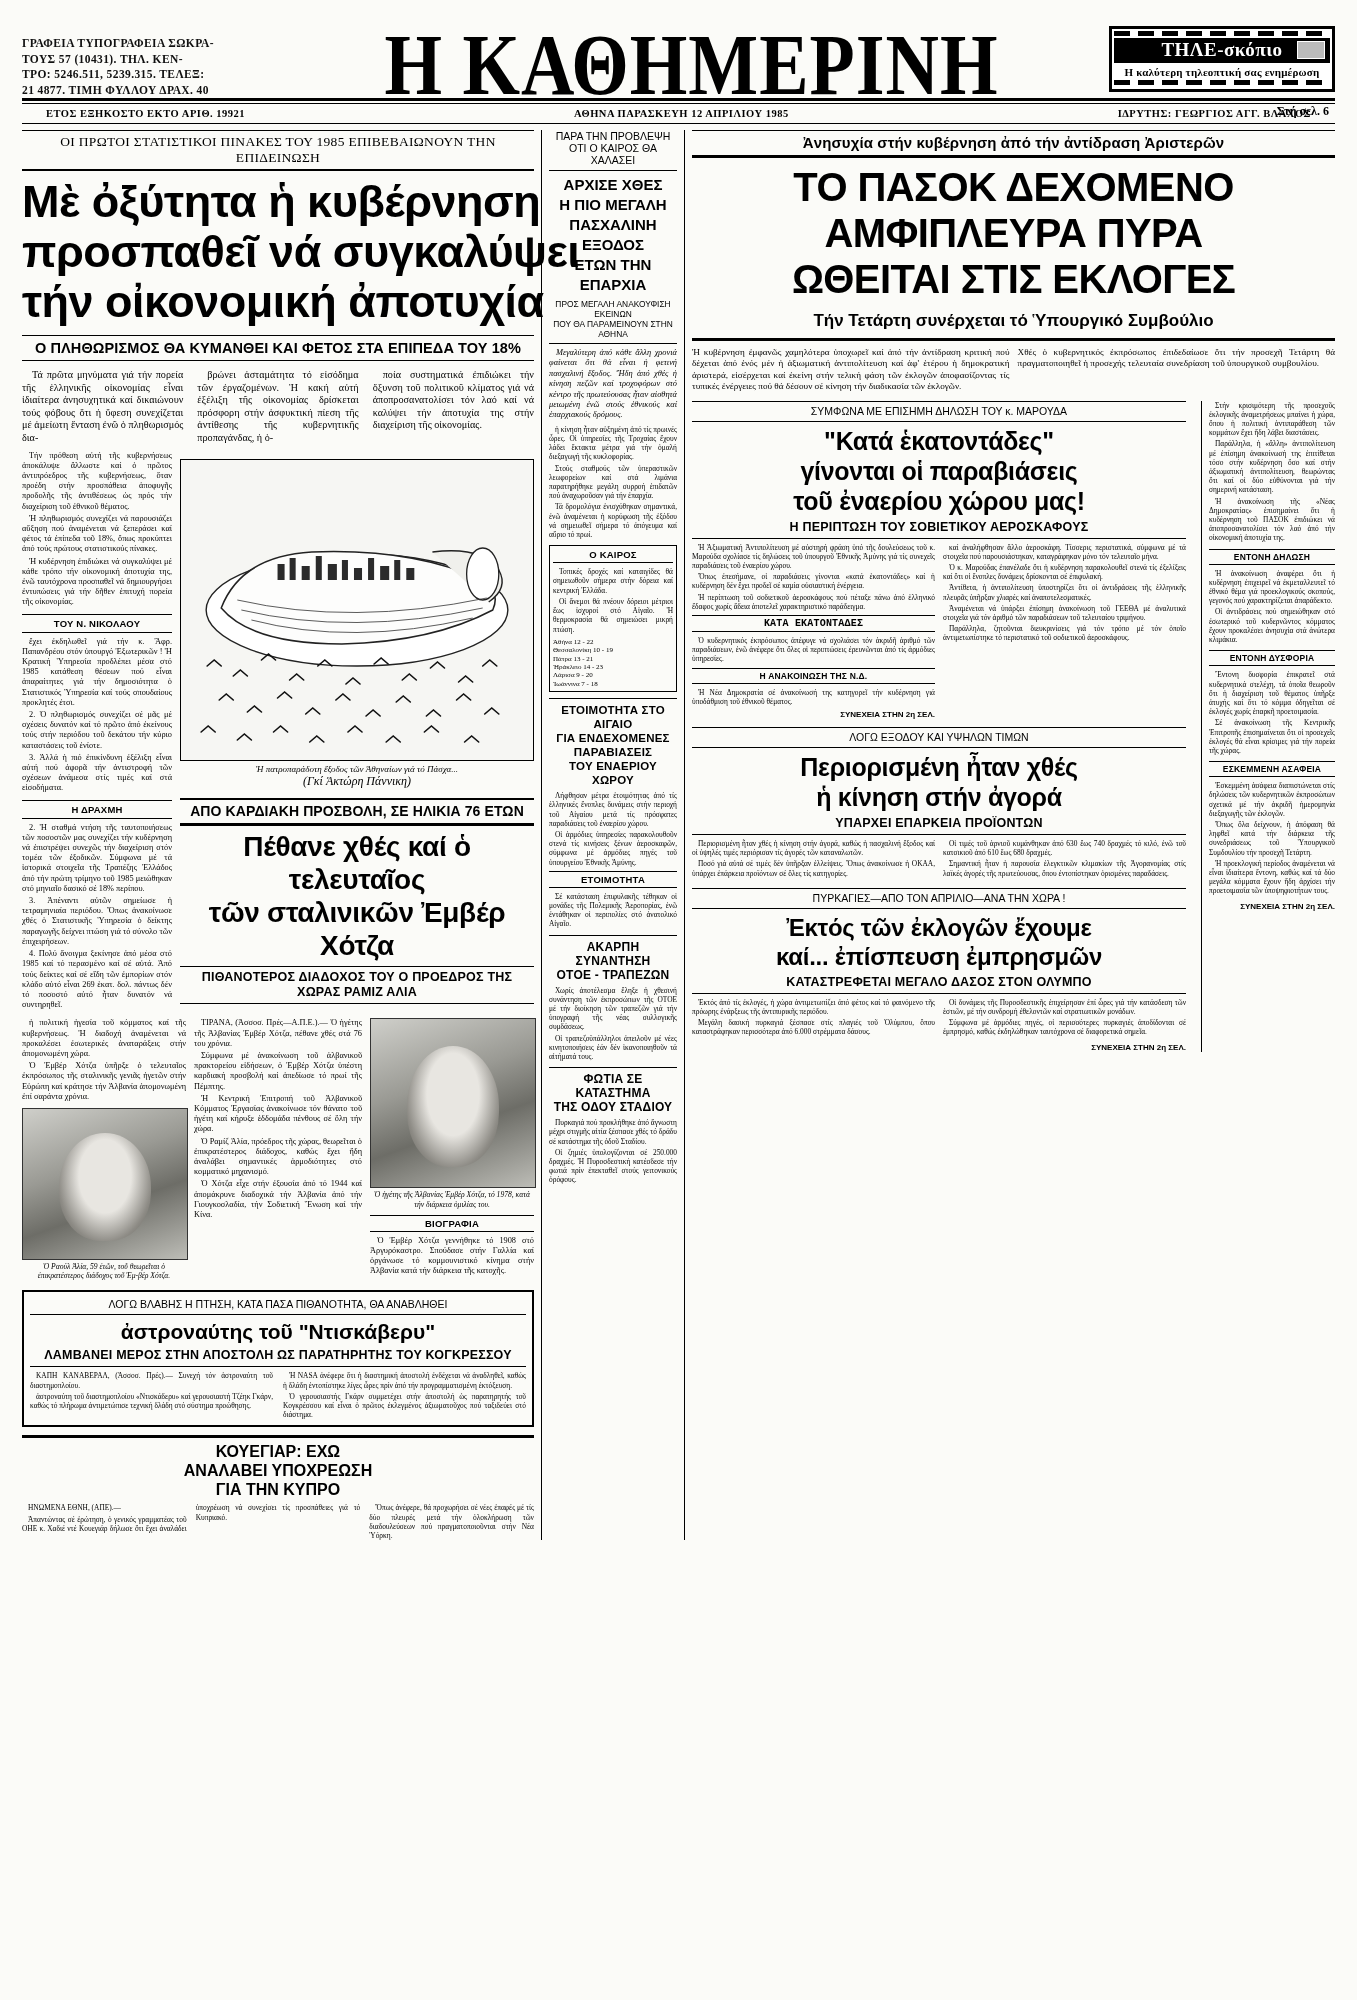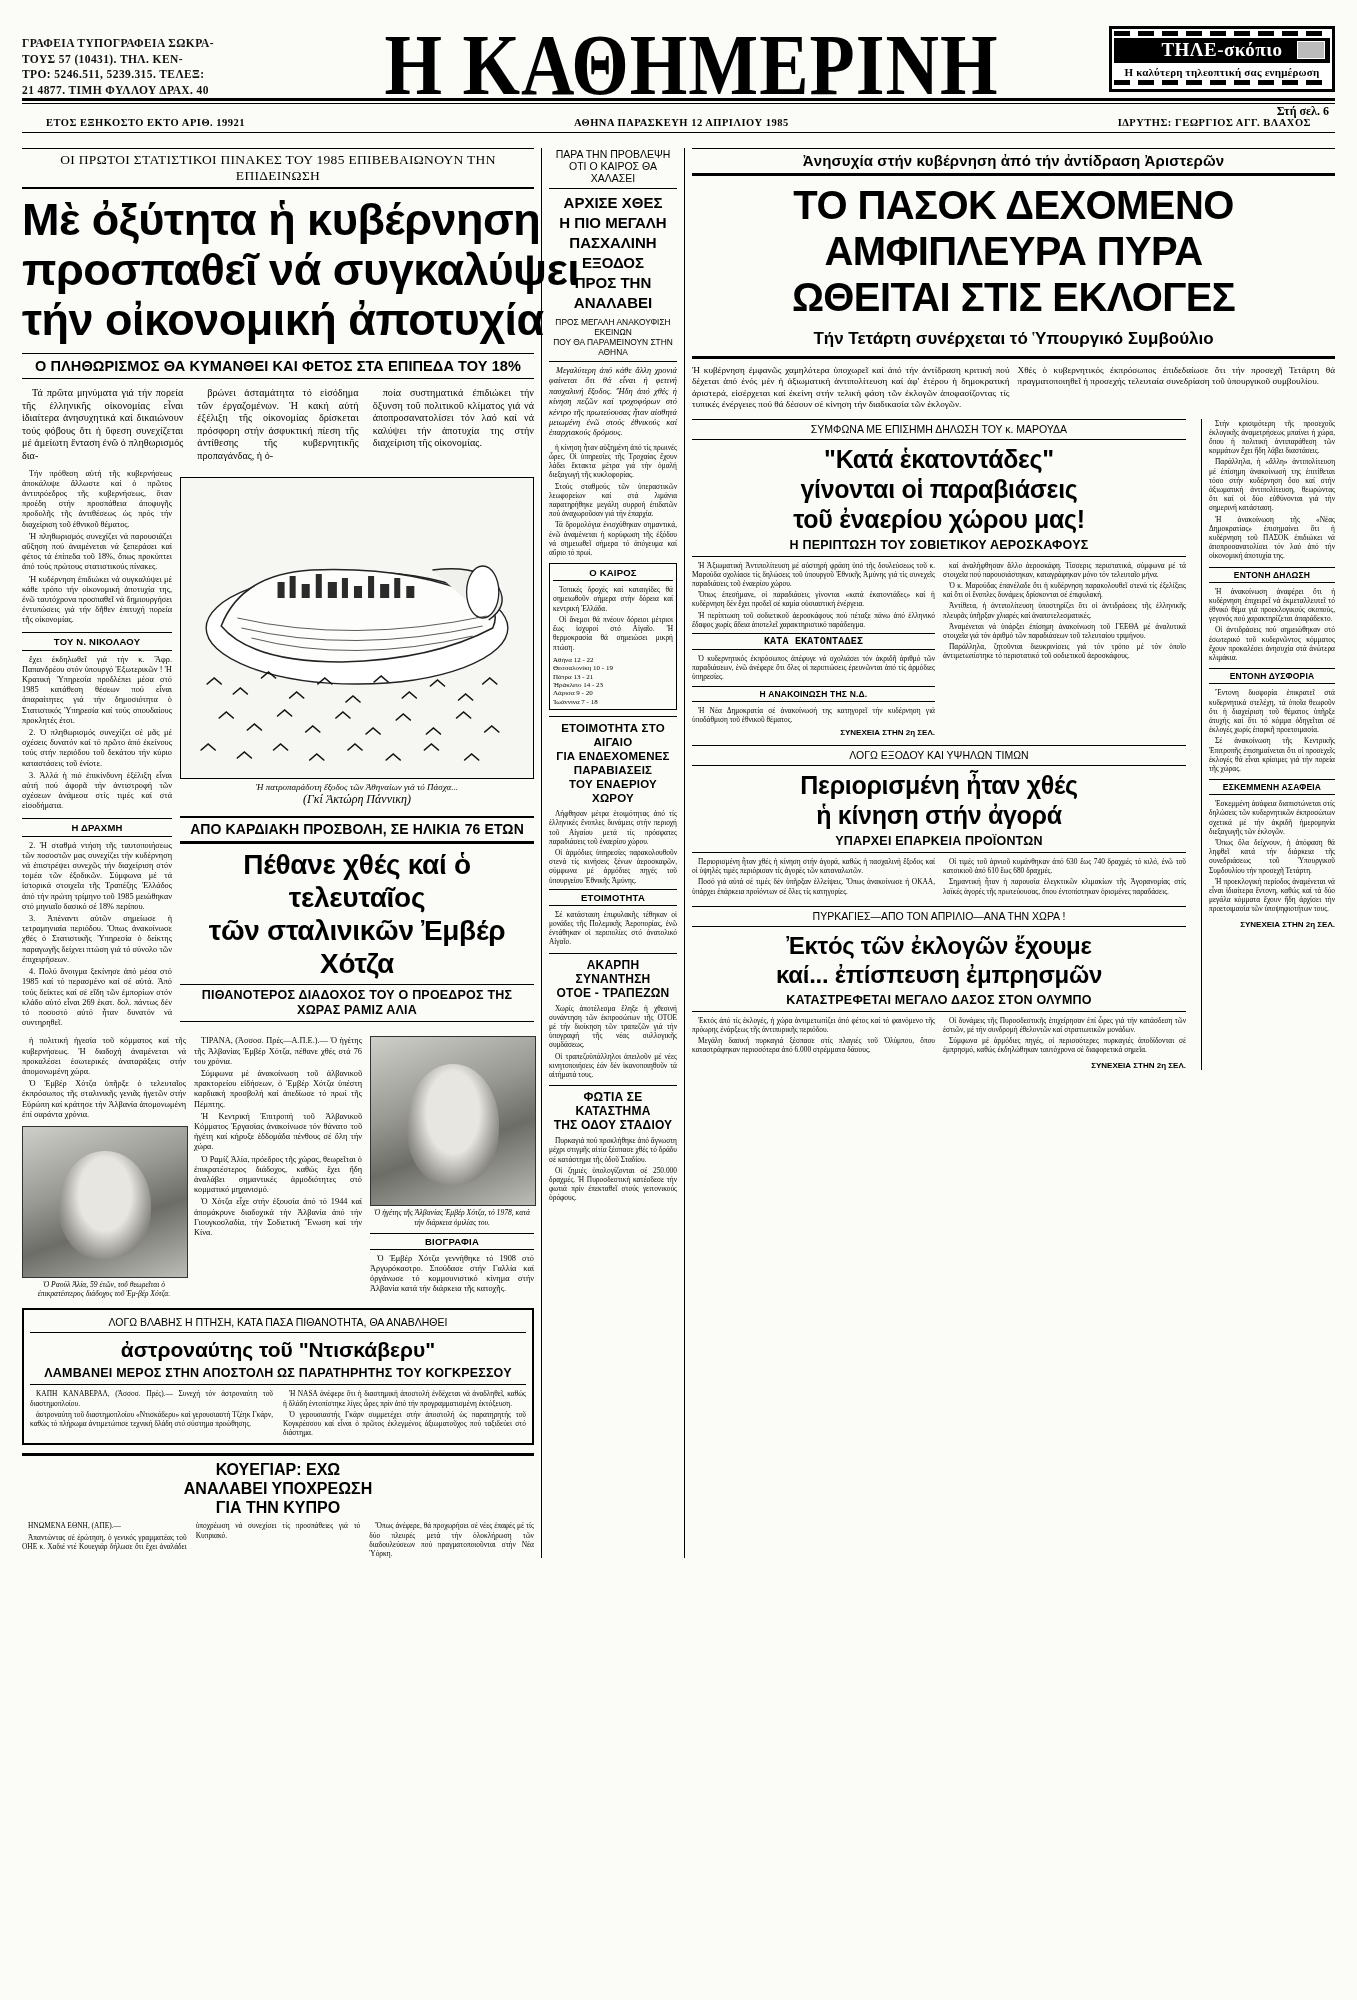--- a/index.html
+++ b/index.html
@@ -25,21 +25,21 @@
             padding:1px 0 2px 0;letter-spacing:.5px;position:relative;font-family:"Liberation Serif",serif;}
   .tv-title .chip{position:absolute;right:5px;top:3px;width:26px;height:16px;background:#bbb;
                   border:1px solid #fff;}
   .tv-sub{text-align:center;font-size:11px;font-weight:700;padding:3px 0 2px 0;letter-spacing:.2px;}
   .tv-ref{text-align:right;font-size:12px;font-weight:700;margin-top:12px;padding-right:6px;}
 
   
   .rule-thick{border-top:3px solid #000;border-bottom:1px solid #000;height:2px;margin:2px 22px 0 22px;}
   .datebar{display:flex;justify-content:space-between;padding:4px 24px 4px 24px;
            font-size:10.5px;font-weight:700;letter-spacing:.5px;border-bottom:1.5px solid #000;
-           margin:9px 22px;align-items:center;}
+           margin:0 22px;align-items:center;}
   .datebar .mid{font-size:10.5px;}
 
   
   .body-grid{display:flex;padding:6px 22px 0 22px;box-sizing:border-box;gap:0;}
   .colA{width:512px;}
   .colB{width:128px;border-left:1.5px solid #000;border-right:1.5px solid #000;padding:0 7px;margin:0 7px;}
   .colC{flex:1;}
 
   
   .kicker{font-family:Liberation Serif, serif;font-size:13.5px;font-weight:400;text-align:center;
@@ -331,21 +331,21 @@
     <div class="colB">
       <div class="h6" style="line-height:12px;padding-bottom:2px;">
         <div>ΠΑΡΑ ΤΗΝ ΠΡΟΒΛΕΨΗ</div>
         <div>ΟΤΙ Ο ΚΑΙΡΟΣ ΘΑ ΧΑΛΑΣΕΙ</div>
       </div>
       <div class="colrule-t" style="margin-top:2px;"></div>
       <div class="h4 mt4" style="font-size:15px;line-height:20px;">
         <div>ΑΡΧΙΣΕ ΧΘΕΣ</div>
         <div>Η ΠΙΟ ΜΕΓΑΛΗ</div>
         <div>ΠΑΣΧΑΛΙΝΗ ΕΞΟΔΟΣ</div>
-        <div>ΠΡΟΣ ΤΗΝ ΑΝΑΛΑΒΕΙ</div>
+        <div>ΕΤΩΝ ΤΗΝ ΕΠΑΡΧΙΑ</div>
       </div>
       <div class="h6 mt4" style="font-size:8.4px;line-height:10px;">
         <div>ΠΡΟΣ ΜΕΓΑΛΗ ΑΝΑΚΟΥΦΙΣΗ ΕΚΕΙΝΩΝ</div>
         <div>ΠΟΥ ΘΑ ΠΑΡΑΜΕΙΝΟΥΝ ΣΤΗΝ ΑΘΗΝΑ</div>
       </div>
       <div class="colrule-t mt4"></div>
       <div class="ital mt4">
         <p>Μεγαλύτερη ἀπό κάθε ἄλλη χρονιά φαίνεται ὅτι θά εἶναι ἡ φετινή πασχαλινή ἔξοδος. Ἤδη ἀπό χθές ἡ κίνηση πεζῶν καί τροχοφόρων στό κέντρο τῆς πρωτεύουσας ἦταν αἰσθητά μειωμένη ἐνῶ στούς ἐθνικούς καί ἐπαρχιακούς δρόμους.</p>
       </div>
       <div class="micro-txt mt4">

